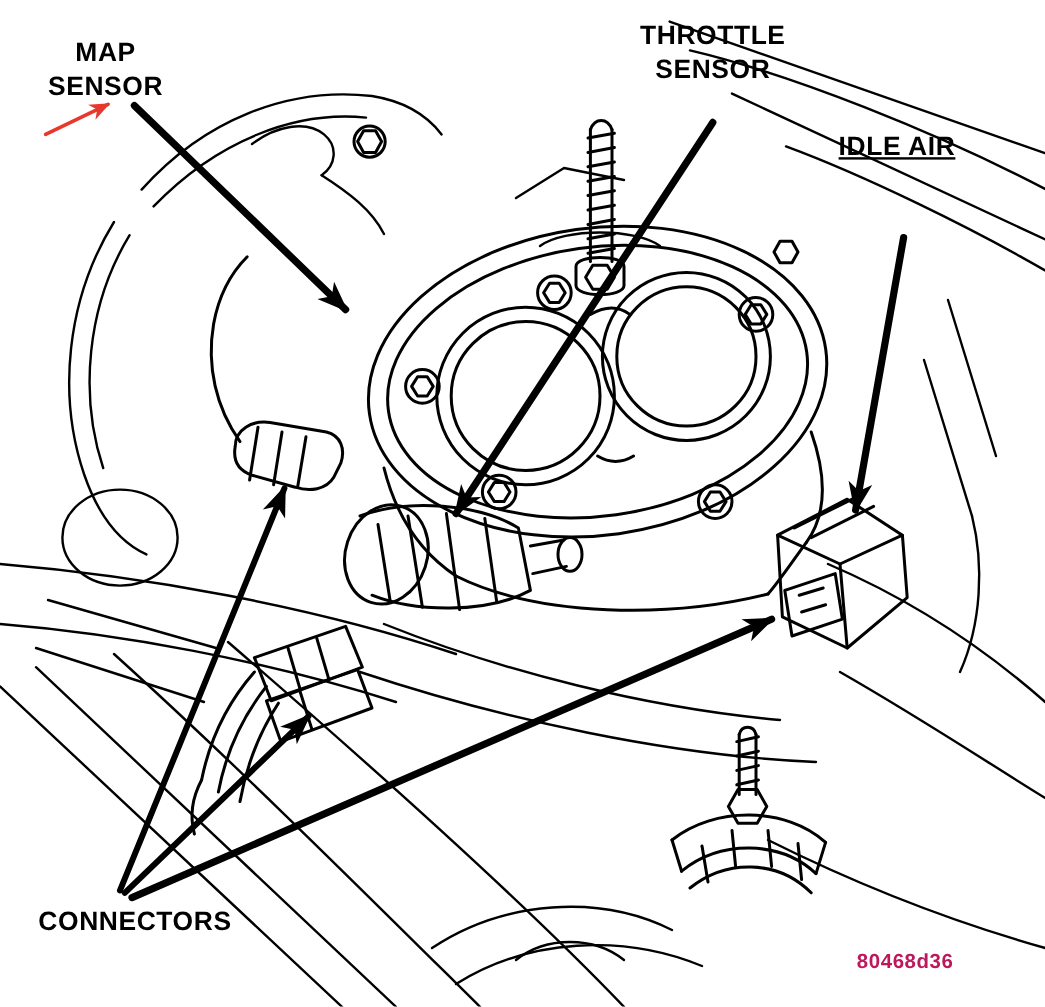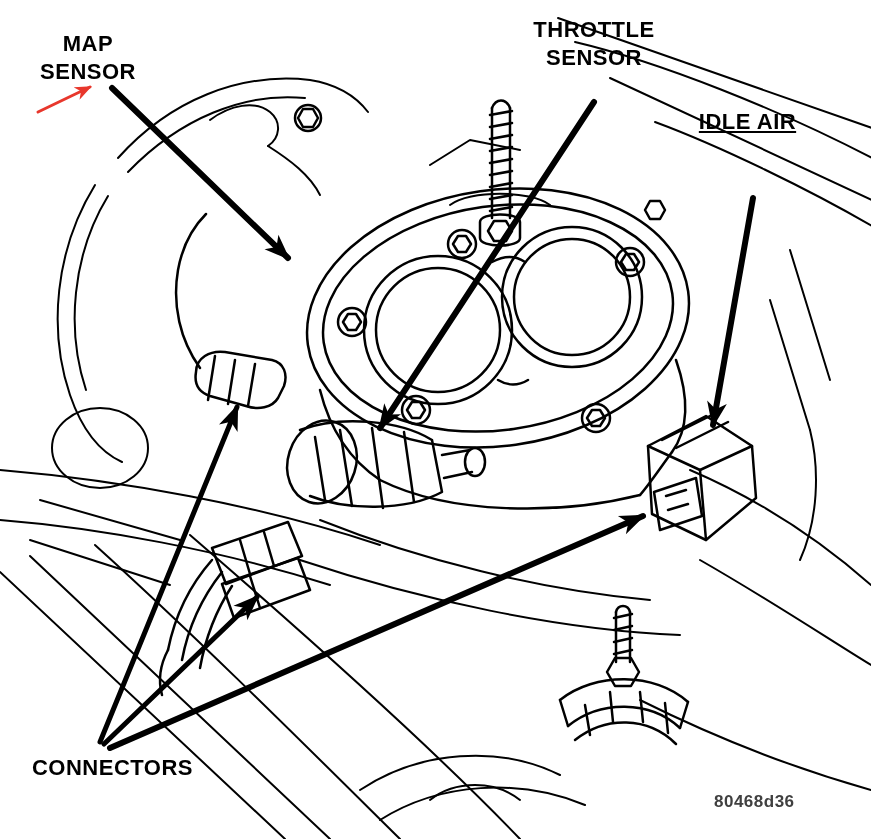--- a/index.html
+++ b/index.html
@@ -28,21 +28,21 @@
     line-height: 28px;
     letter-spacing: 0.5px;
     color: #000000;
     white-space: nowrap;
   }
   .fig-code {
     position: absolute;
     font-size: 17px;
     font-weight: 600;
     letter-spacing: 0.5px;
-    color: #404040;
+    color: #be185d;
   }
   .lbl-map { left: 8px;   top: 14px;  width: 160px; margin-top: 16px; }
   .lbl-tps { left: 504px; top: 16px;  width: 180px; }
   .lbl-iac { left: 660px; top: 108px; width: 175px; text-decoration: underline; }
   .lbl-ec  { left: 10px;  top: 754px; width: 205px; }
   .lbl-fig { left: 714px; top: 792px; width: 130px; }
 </style>
 </head>
 <body>
 

